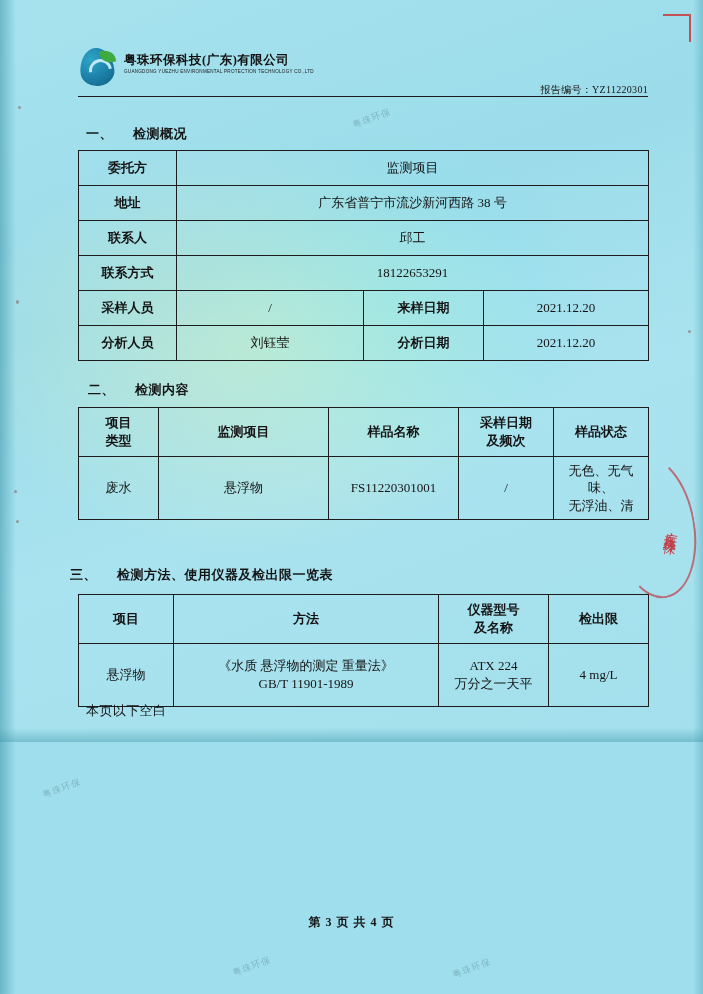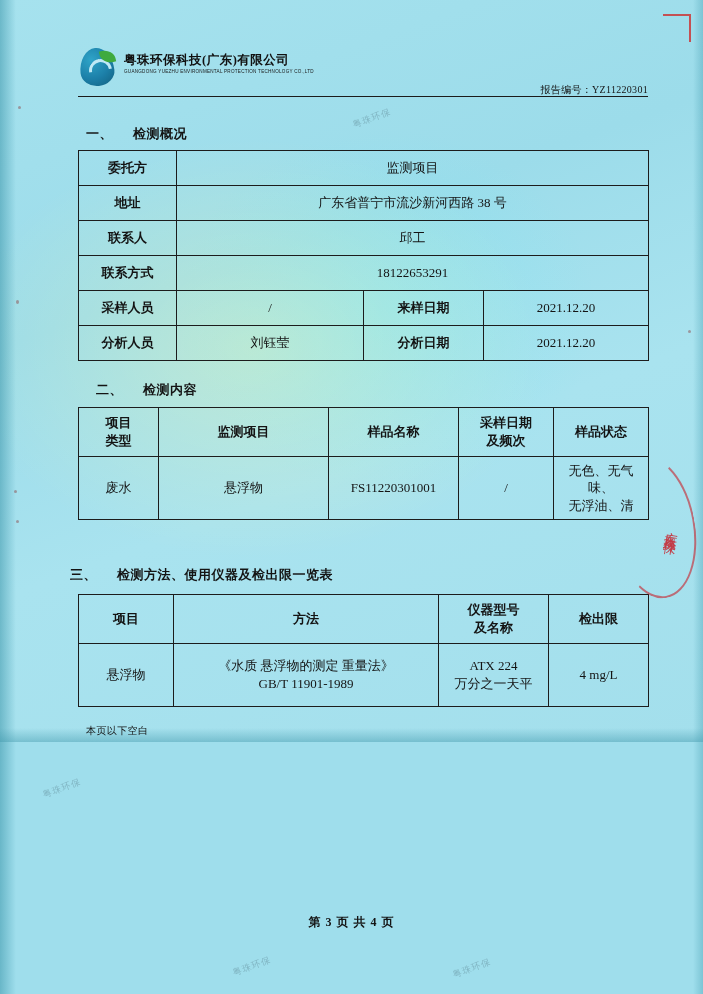--- a/index.html
+++ b/index.html
@@ -151,22 +151,22 @@
   #tbl-content { left: 78px; top: 407px; width: 570px; }
   #tbl-content td.head { height: 48px; }
   #tbl-content td.body { height: 62px; }
 
   #tbl-method { left: 78px; top: 594px; width: 570px; }
   #tbl-method td.head { height: 48px; }
   #tbl-method td.body { height: 62px; }
 
   .note-blank {
     position: absolute;
-    left: 86px; top: 724px;
-    font-size: 10px;
+    left: 86px; top: 702px;
+    font-size: 13px;
     letter-spacing: 0.4px;
   }
   .footer {
     position: absolute;
     left: 0; top: 914px;
     width: 703px;
     text-align: center;
     font-size: 12px;
     font-weight: bold;
     letter-spacing: 1px;
@@ -276,21 +276,21 @@
         </tr>
         <tr>
           <td class="b">分析人员</td>
           <td>刘钰莹</td>
           <td class="b">分析日期</td>
           <td>2021.12.20</td>
         </tr>
       </tbody>
     </table>
 
-    <div class="section-title" style="left:96px; top:381px;">
+    <div class="section-title" style="left:88px; top:381px;">
       <span class="num">二、</span><span>检测内容</span>
     </div>
 
     <table class="doc" id="tbl-content">
       <colgroup>
         <col style="width:80px">
         <col style="width:170px">
         <col style="width:130px">
         <col style="width:95px">
         <col style="width:95px">

